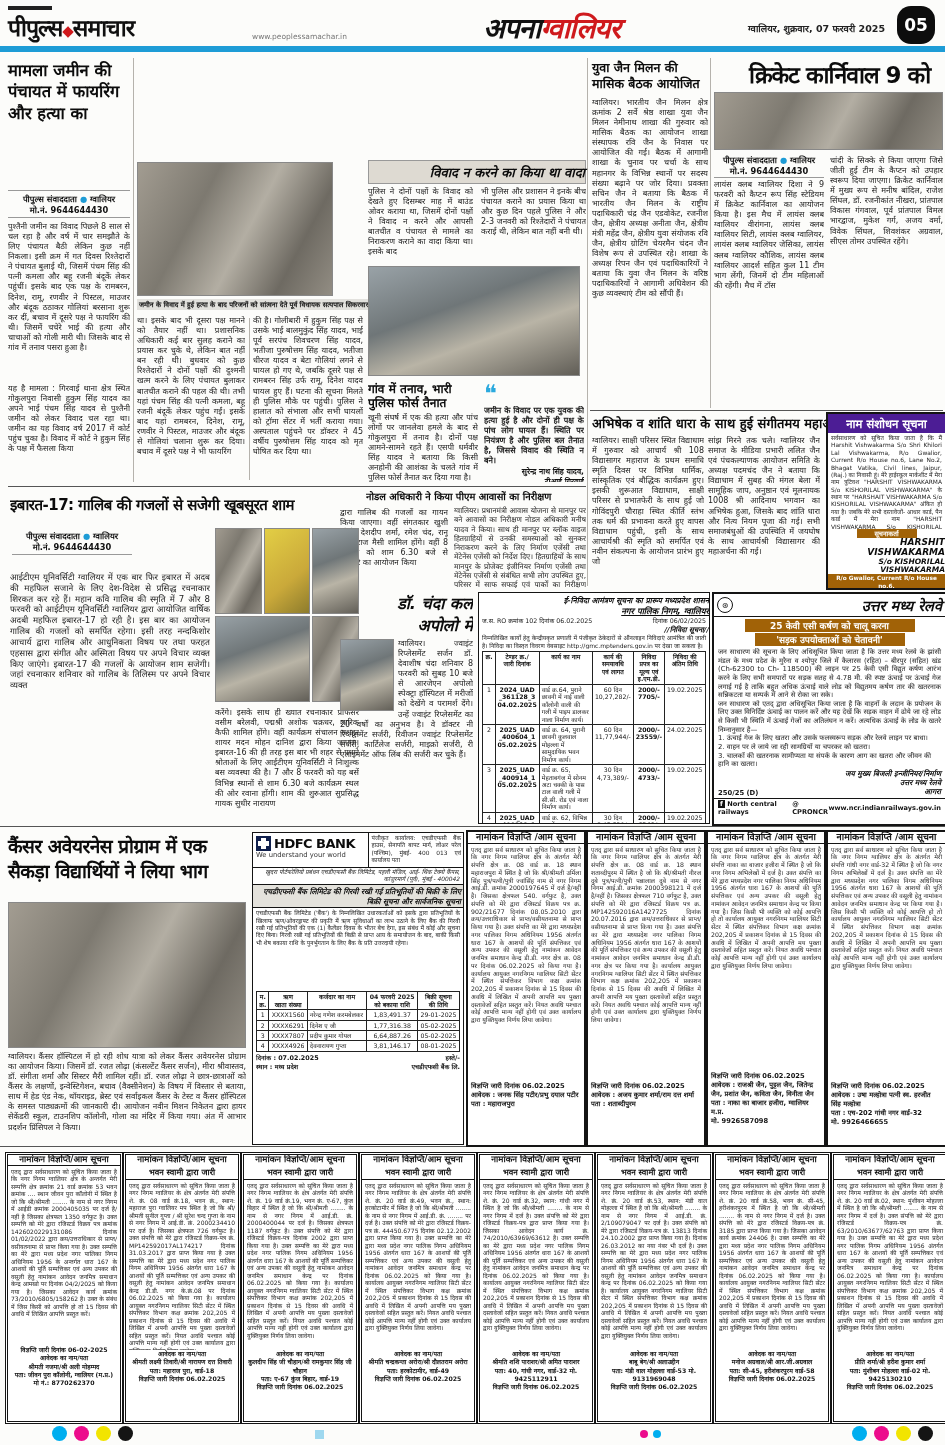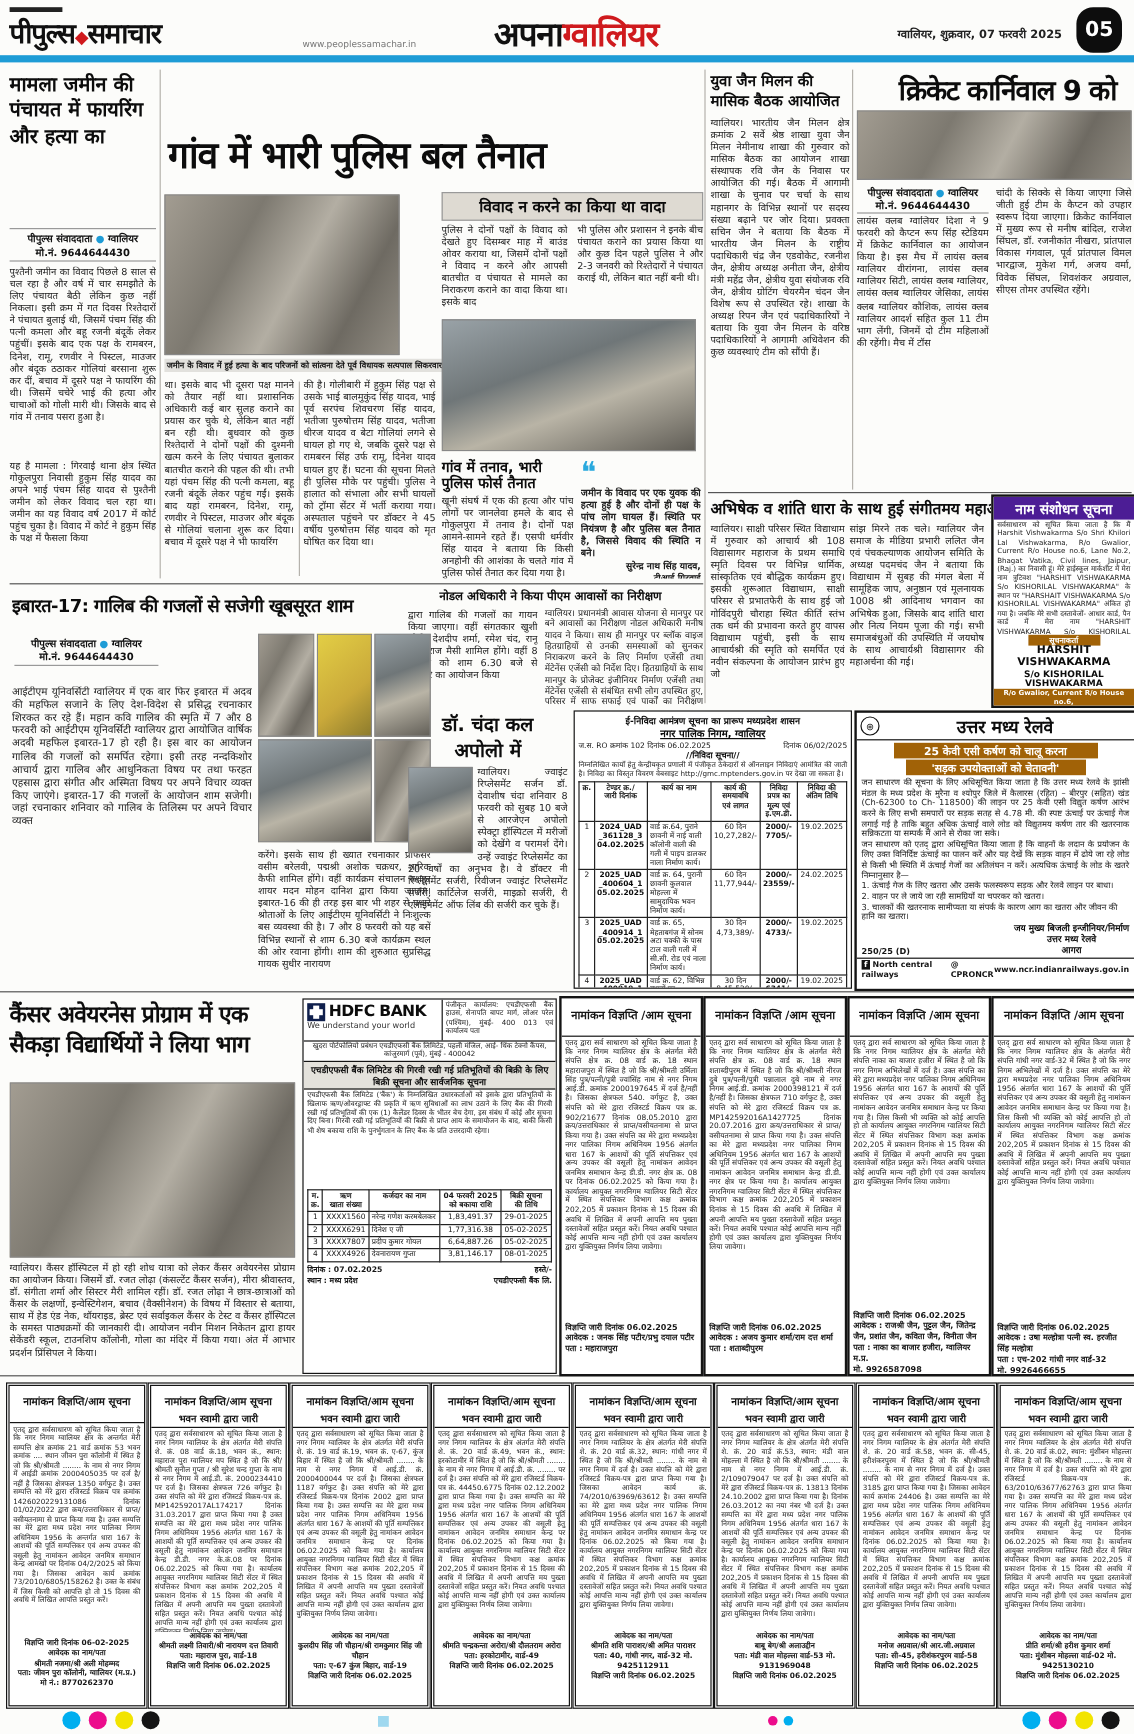--- a/index.html
+++ b/index.html
@@ -1,31 +1,31 @@
 <!DOCTYPE html>
 <html><head>
 <meta charset="utf-8">
 <style>
   html,body{margin:0;padding:0;background:#e8e8e4;}
   .sheet{position:relative;width:945px;height:1445px;background:#fcfcfa;font-family:"DejaVu Sans",sans-serif;color:#151515;overflow:hidden;margin:0 auto;}
   .abs{position:absolute;}
   .bt{font-size:8px;line-height:1.26;text-align:justify;overflow:hidden;color:#222;}
   .bt2{font-size:7.4px;line-height:1.25;text-align:justify;overflow:hidden;color:#222;}
   .hl{font-weight:bold;color:#0c0c0c;}
-  .ctr{text-align:center;}
+  .ctr{text-align:right;font-style:italic;}
   .pre{white-space:pre-line;}
   .ph{background:linear-gradient(118deg,#a39d92 0%,#7d7970 32%,#b3aea3 55%,#6e6a62 78%,#938e84 100%);box-shadow:inset 0 0 0 1px #888;}
   .ph2{background:linear-gradient(160deg,#9aa3a8 0%,#6f7678 38%,#b9b4a6 62%,#5f5c55 100%);box-shadow:inset 0 0 0 1px #888;}
   .byl{font-size:8.3px;font-weight:bold;text-align:center;color:#111;}
   .byl .d{color:#1e9cd6;}
   .vr{background:#b5b2ac;width:1px;}
   .hr{background:#555;height:1px;}
   .nb{border:2px solid #141414;background:#fff;overflow:hidden;}
   .nb3{border:3px double #141414;background:#fff;overflow:hidden;}
-  .nbt{font-weight:bold;text-align:center;font-size:9.3px;border-bottom:1.4px solid #141414;padding:10px 1px;line-height:1.15;}
+  .nbt{font-weight:bold;text-align:center;font-size:9.3px;border-bottom:1.4px solid #141414;padding:0 1px;line-height:1.15;}
   .nbs{font-weight:bold;text-align:center;font-size:8.2px;padding:1px 0 2px;border-bottom:1px solid #141414;}
   .sig{font-size:6.7px;font-weight:bold;text-align:center;line-height:1.35;}
   table{border-collapse:collapse;}
   .tt td,.tt th{border:1px solid #222;font-size:6.2px;line-height:1.2;padding:1px 2px;vertical-align:top;text-align:center;}
   .tt th{font-weight:bold;}
   .quote-mark{font-size:24px;color:#2aa9de;line-height:1;}
   .redband{background:#4c1d95;color:#fff;font-weight:bold;text-align:center;font-size:11.5px;padding:2px 0;}
   .blkband{background:#a16207;color:#fff;font-weight:bold;text-align:center;}
 </style>
 </head>
@@ -57,21 +57,20 @@
   <div class="abs hl" style="left:8px;top:60px;width:122px;font-size:16.5px;line-height:1.3;">मामला जमीन की पंचायत में फायरिंग और हत्या का</div>
   <div class="abs byl" style="left:8px;top:190px;width:122px;border-top:1px solid #999;border-bottom:1px solid #999;padding:2px 0;">
     <span>पीपुल्स संवाददाता</span> <span class="d">●</span> <span>ग्वालियर</span><br>
     <span>मो.नं. 9644644430</span>
   </div>
   <div class="abs bt" style="left:8px;top:222px;width:122px;height:160px;">पुश्तैनी जमीन का विवाद पिछले 8 साल से चल रहा है और वर्ष में चार समझौते के लिए पंचायत बैठी लेकिन कुछ नहीं निकला। इसी क्रम में गत दिवस रिश्तेदारों ने पंचायत बुलाई थी, जिसमें पंचम सिंह की पत्नी कमला और बहू रजनी बंदूकें लेकर पहुंचीं। इसके बाद एक पक्ष के रामबरन, दिनेश, रामू, रणवीर ने पिस्टल, माउजर और बंदूक ठठाकर गोलियां बरसाना शुरू कर दीं, बचाव में दूसरे पक्ष ने फायरिंग की थी। जिसमें चचेरे भाई की हत्या और चाचाओं को गोली मारी थी। जिसके बाद से गांव में तनाव पसरा हुआ है।</div>
   <div class="abs bt" style="left:8px;top:384px;width:122px;height:98px;">यह है मामला : गिरवाई थाना क्षेत्र स्थित गोकुलपुरा निवासी हुकुम सिंह यादव का अपने भाई पंचम सिंह यादव से पुश्तैनी जमीन को लेकर विवाद चल रहा था। जमीन का यह विवाद वर्ष 2017 में कोर्ट पहुंच चुका है। विवाद में कोर्ट ने हुकुम सिंह के पक्ष में फैसला किया</div>
 
   <div class="abs hl" style="left:140px;top:58px;width:446px;font-size:31px;line-height:1.55;letter-spacing:-1px;">
     <br>
-    <span>गांव में भारी पुलिस बल तैनात</span>
   </div>
 
   <div class="abs ph" style="left:137px;top:162px;width:196px;height:134px;"></div>
   <div class="abs" style="left:137px;top:299px;width:228px;background:#e2e1dd;font-size:6.8px;font-weight:bold;padding:1px 2px;overflow:hidden;white-space:nowrap;">जमीन के विवाद में हुई हत्या के बाद परिजनों को सांत्वना देते पूर्व विधायक सत्यपाल सिकरवार।</div>
 
   <div class="abs" style="left:368px;top:160px;width:218px;height:102px;">
     <div class="ctr hl" style="background:#dedad2;border:1px solid #999;font-size:13px;padding:2px 0;margin-bottom:3px;">विवाद न करने का किया था वादा</div>
     <div class="bt" style="float:left;width:105px;height:82px;">पुलिस ने दोनों पक्षों के विवाद को देखते हुए दिसम्बर माह में बाउंड ओवर कराया था, जिसमें दोनों पक्षों ने विवाद न करने और आपसी बातचीत व पंचायत से मामले का निराकरण कराने का वादा किया था। इसके बाद</div>
     <div class="bt" style="float:right;width:105px;height:82px;">भी पुलिस और प्रशासन ने इनके बीच पंचायत कराने का प्रयास किया था और कुछ दिन पहले पुलिस ने और 2-3 जनवरी को रिश्तेदारों ने पंचायत कराई थी, लेकिन बात नहीं बनी थी।</div>
   </div>

